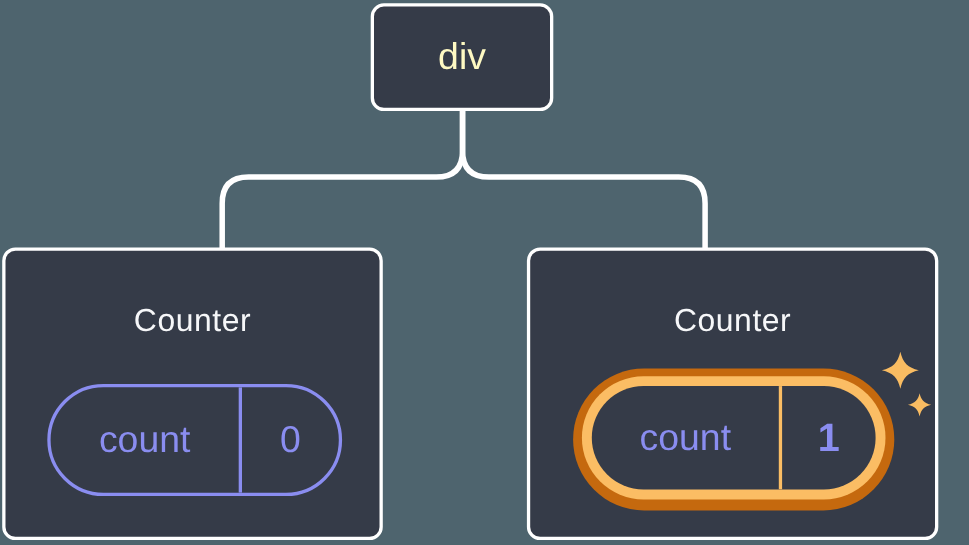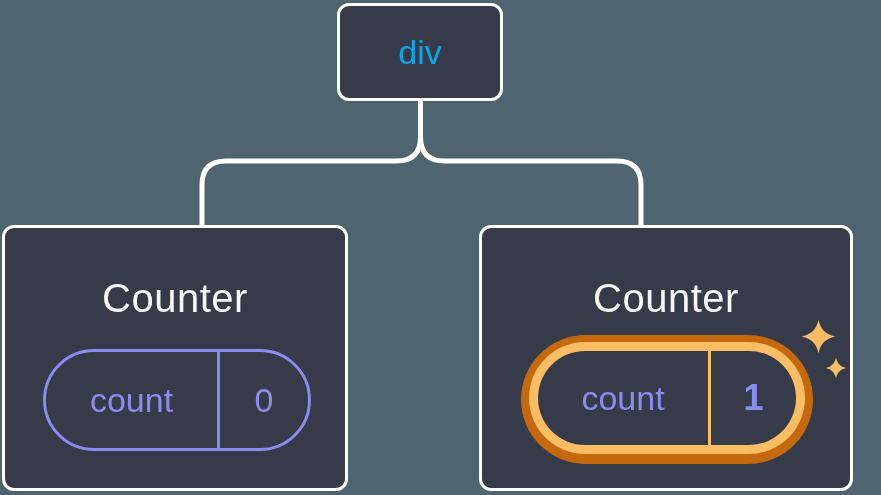--- a/index.html
+++ b/index.html
@@ -29,41 +29,41 @@
     position: absolute;
     left: 337px; top: 3px;
     width: 166px; height: 98px;
     background: #353b48;
     border: 3px solid #ffffff;
     border-radius: 12px;
     box-sizing: border-box;
     display: flex;
     align-items: center;
     justify-content: center;
-    color: #0ea5e9;
+    color: #fef9c3;
     font-size: 34px;
   }
   .card {
     position: absolute;
     top: 225px;
     height: 266px;
     background: #353b48;
     border: 3px solid #ffffff;
     border-radius: 12px;
     box-sizing: border-box;
   }
   .card-left  { left: 2px;   width: 346px; }
   .card-right { left: 479px; width: 374px; }
   .card-title {
     position: absolute;
     left: 0; right: 0;
     top: 48px;
     text-align: center;
     color: #f6f7f9;
-    font-size: 40px;
+    font-size: 29px;
     font-weight: 500;
     letter-spacing: 0.5px;
   }
   .pill-plain {
     position: absolute;
     left: 38px; top: 121px;
     width: 268px; height: 102px;
     border: 3px solid #8a8df0;
     border-radius: 999px;
     box-sizing: border-box;

